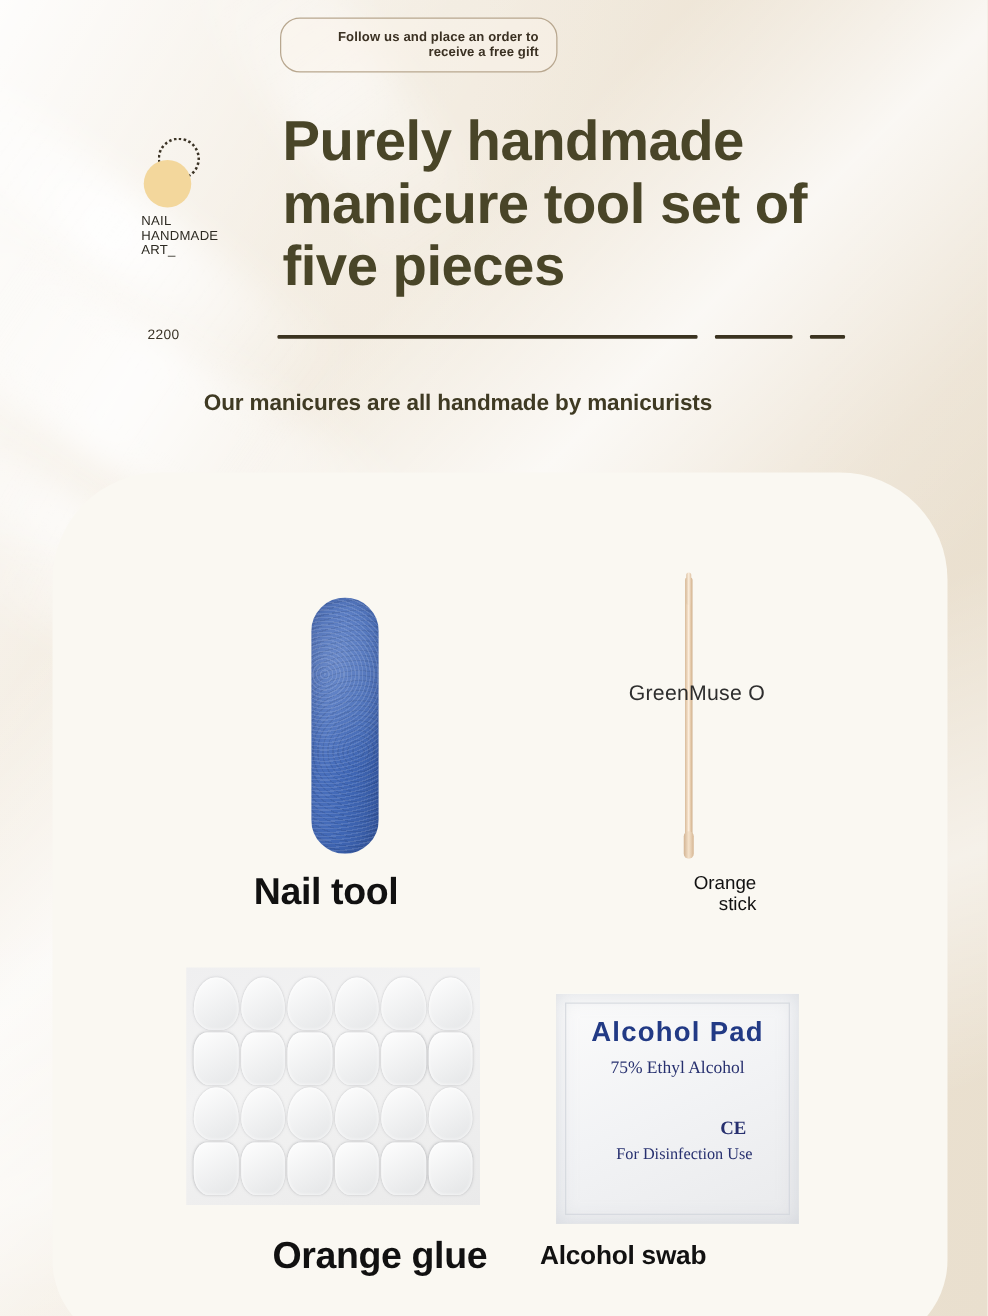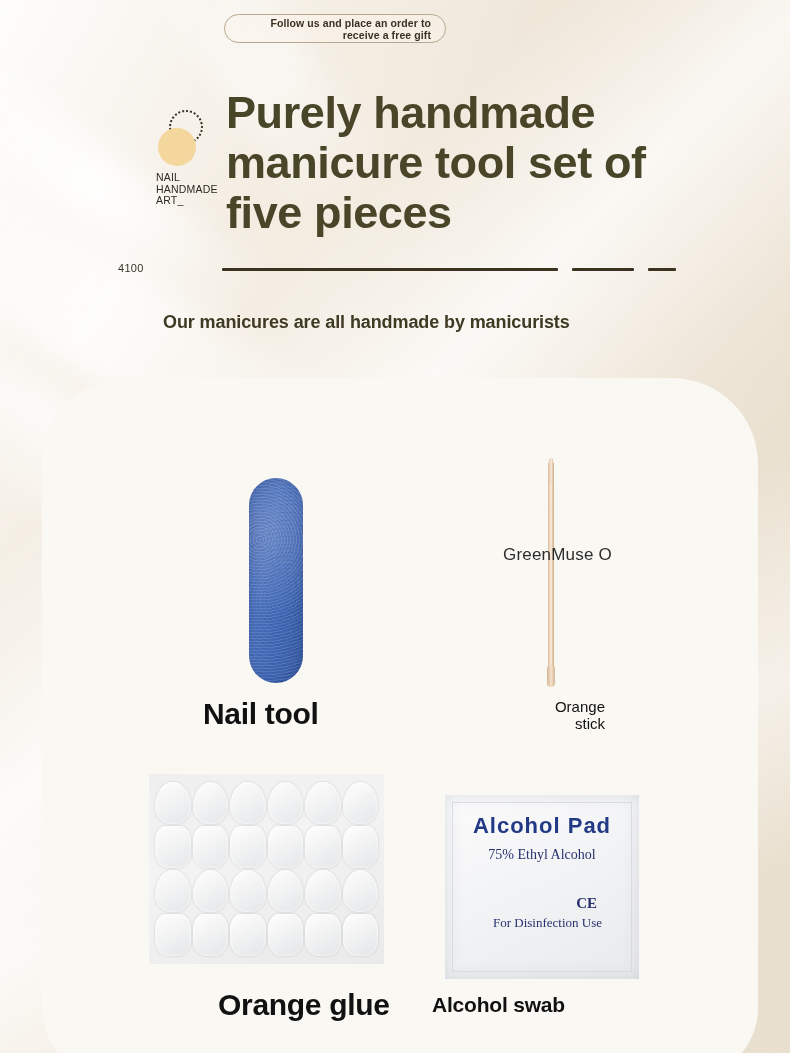--- a/index.html
+++ b/index.html
@@ -24,33 +24,33 @@
         background:linear-gradient(90deg,rgba(255,255,255,0),rgba(255,255,255,.85),rgba(255,255,255,0));}
   .ray3{left:-140px;top:390px;width:380px;height:60px;transform:rotate(30deg);
         background:linear-gradient(90deg,rgba(255,255,255,0),rgba(255,255,255,.7),rgba(255,255,255,0));}
   .ray4{left:120px;top:30px;width:300px;height:90px;transform:rotate(55deg);
         background:linear-gradient(90deg,rgba(255,255,255,0),rgba(255,255,255,.5),rgba(255,255,255,0));}
   .ray5{left:-60px;top:470px;width:300px;height:50px;transform:rotate(25deg);
         background:linear-gradient(90deg,rgba(255,255,255,0),rgba(255,255,255,.55),rgba(255,255,255,0));}
 
   
   .badge{
-    position:absolute;left:224px;top:14px;width:222px;height:29px;
+    position:absolute;left:224px;top:14px;width:222px;height:44px;
     border:1px solid #b8a78f;border-radius:16px;
     background:rgba(250,245,236,.45);
     display:flex;align-items:center;justify-content:flex-end;
     box-sizing:border-box;padding:0 14px;
   }
   .badge span{
     font-size:10.5px;font-weight:bold;color:#3b3123;line-height:12px;
     text-align:right;letter-spacing:.1px;
   }
 
   
-  .logo{position:absolute;left:113px;top:110px;width:100px;margin-left:43px;}
+  .logo{position:absolute;left:113px;top:110px;width:100px;}
   .logo-mark{position:relative;width:52px;height:58px;}
   .dotring{
     position:absolute;left:13px;top:0;width:34px;height:34px;border-radius:50%;
     border:2px dotted #3a3224;box-sizing:border-box;
   }
   .blob{
     position:absolute;left:2px;top:18px;width:38px;height:38px;border-radius:50%;
     background:#f3d79c;
   }
   .logo-name{
@@ -180,21 +180,21 @@
 
   <div class="logo">
     <div class="logo-mark">
       <div class="dotring"></div>
       <div class="blob"></div>
     </div>
     <div class="logo-name">NAIL
 HANDMADE
 ART_</div>
   </div>
-  <div class="logo-num">4100</div>
+  <div class="logo-num">2200</div>
 
   <div class="heading">Purely handmade manicure tool set of five pieces</div>
 
   <div class="rules">
     <div class="rule r-long"></div>
     <div class="rule r-mid"></div>
     <div class="rule r-short"></div>
   </div>
 
   <div class="subtitle">Our manicures are all handmade by manicurists</div>

